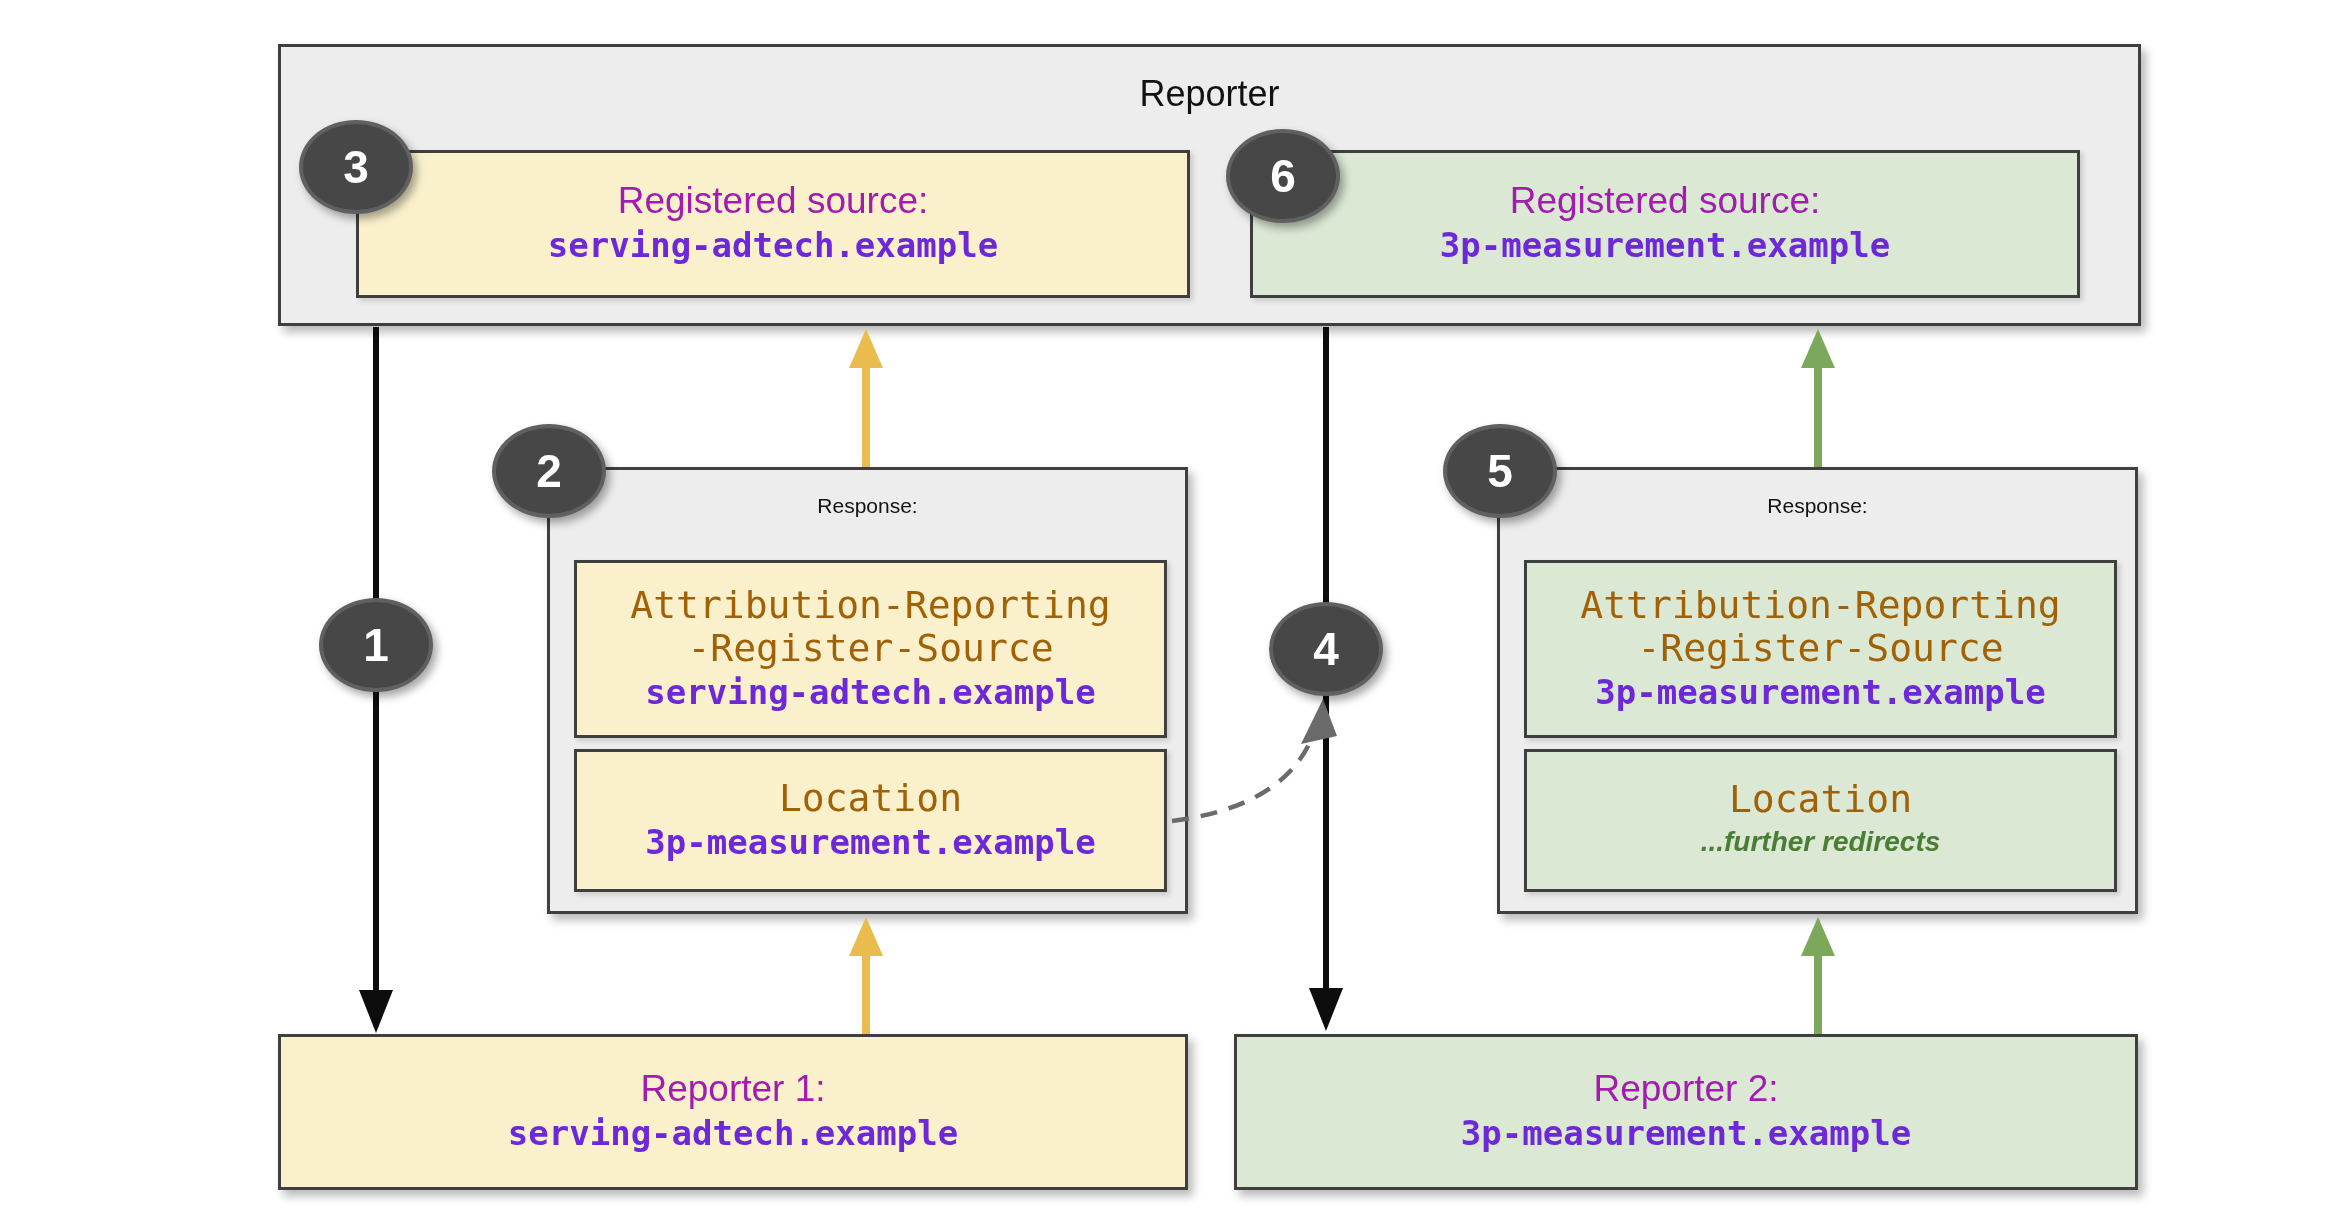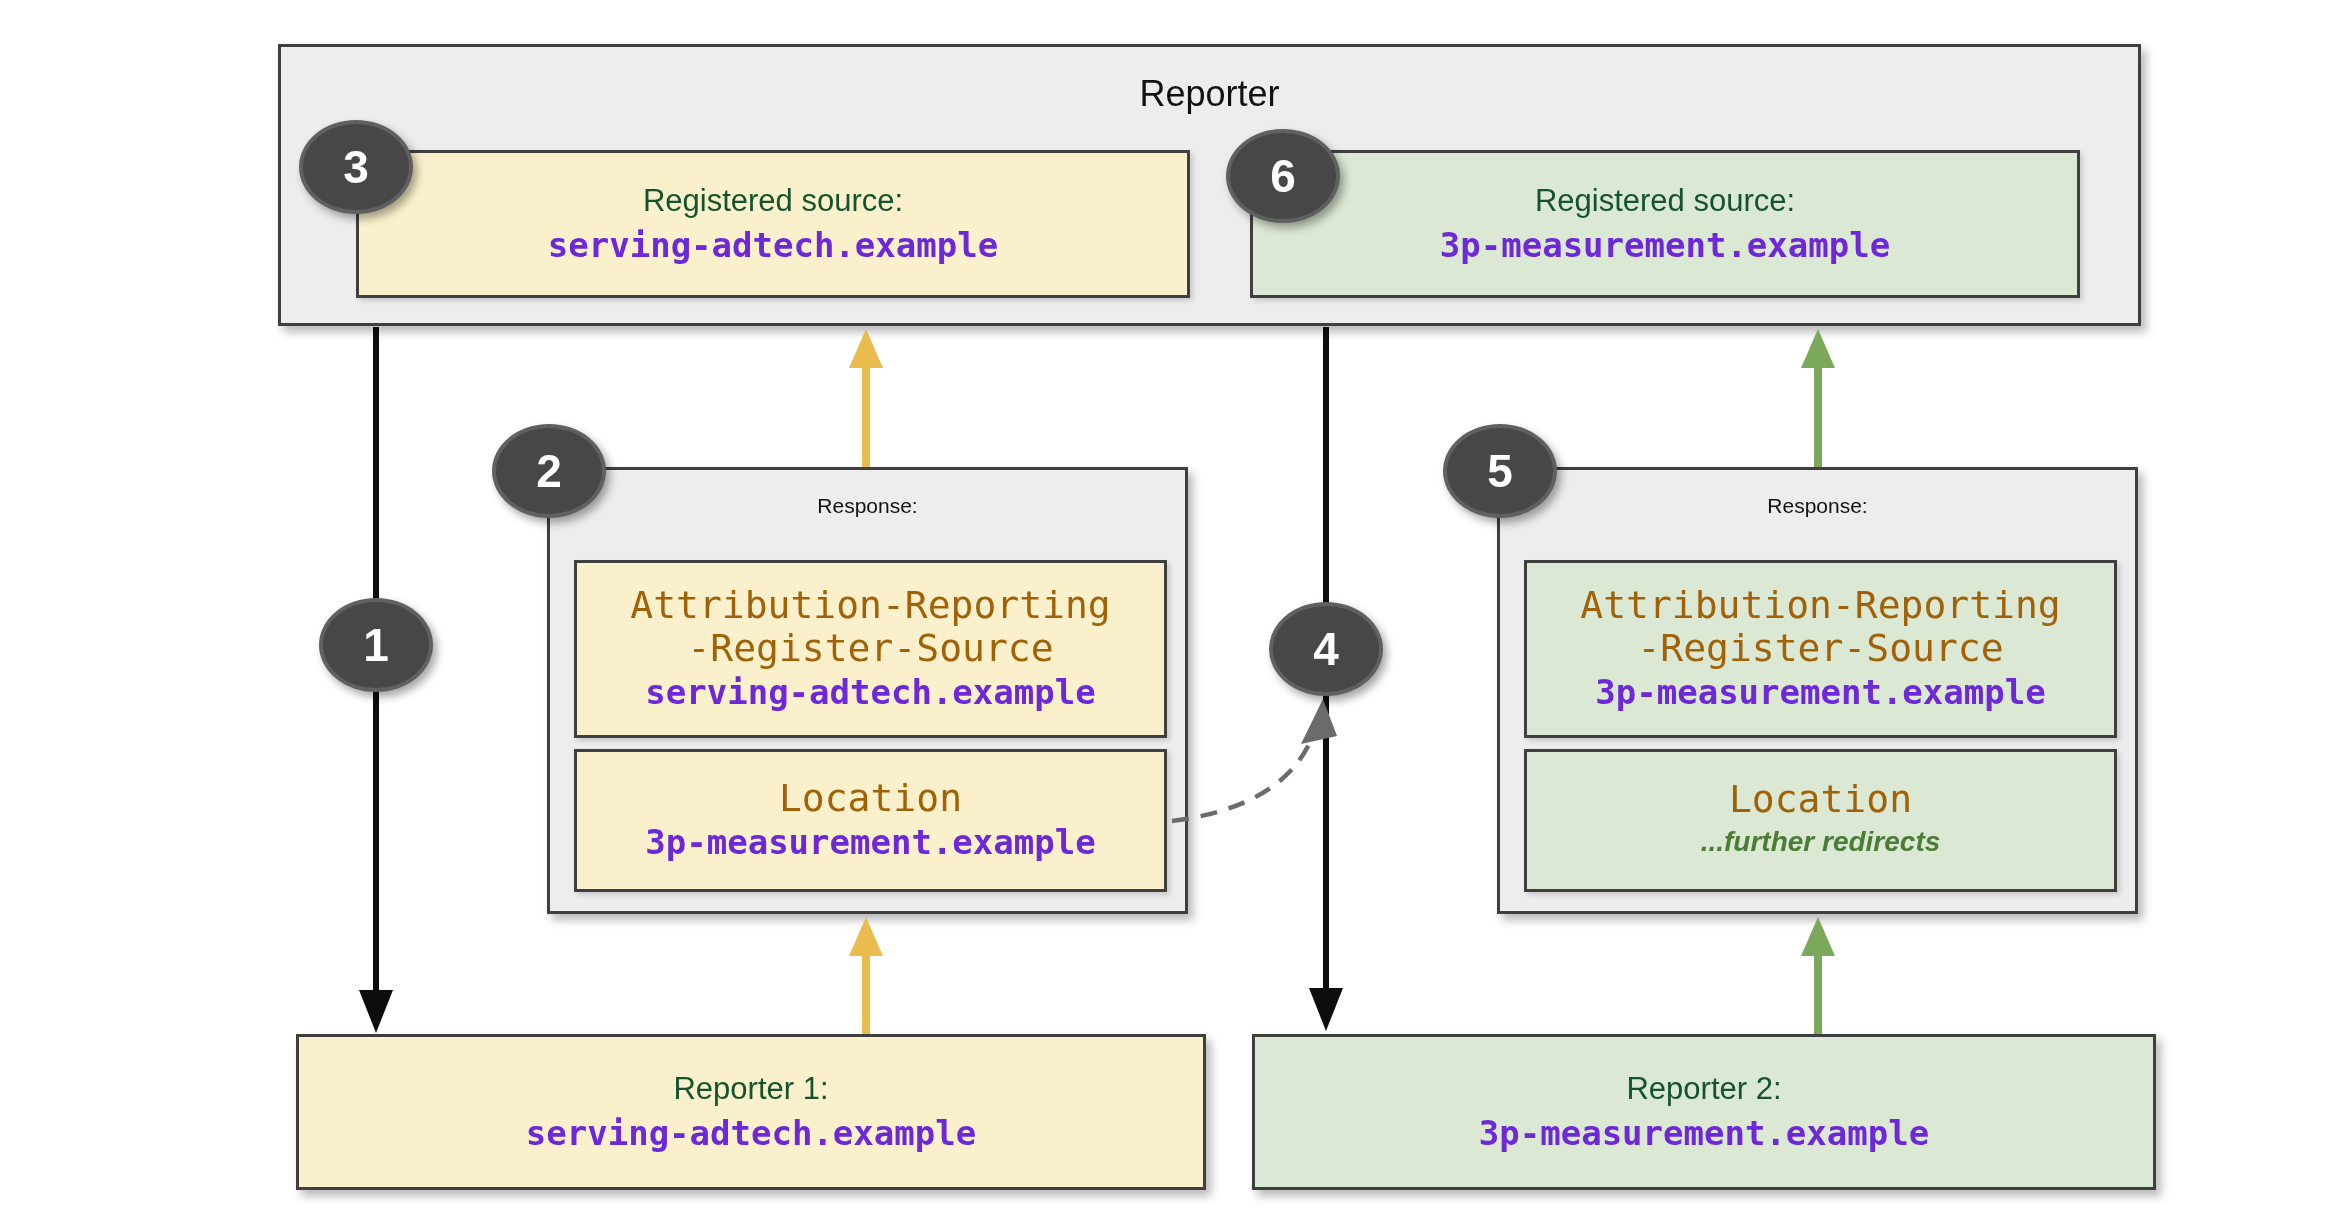--- a/index.html
+++ b/index.html
@@ -8,22 +8,22 @@
     font-family:"Liberation Sans",sans-serif;
   }
   .box{position:absolute;border:3px solid #3f3f3f;box-sizing:border-box;
        box-shadow:5px 6px 9px rgba(0,0,0,0.28);}
   .gray{background:#ededed;}
   .yellow{background:#faf1cc;}
   .green{background:#dbe8d4;}
   .innerbox{position:absolute;border:3px solid #3f3f3f;box-sizing:border-box;
        box-shadow:3px 3px 5px rgba(0,0,0,0.15);
        display:flex;flex-direction:column;align-items:center;justify-content:center;}
-  .center-col{display:flex;flex-direction:column;align-items:center;justify-content:center;margin-left:18px;}
-  .sans-label{font-size:31px;color:#14532d;line-height:40px;}
+  .center-col{display:flex;flex-direction:column;align-items:center;justify-content:center;}
+  .sans-label{font-size:37px;color:#a21caf;line-height:40px;}
   .mono{font-family:"DejaVu Sans Mono",monospace;font-size:38px;line-height:43px;color:#a16207;}
   .mono-green{font-family:"DejaVu Sans Mono",monospace;font-weight:600;font-size:34px;
        line-height:44px;color:#6d28d9;}
   .italic-green{font-family:"Liberation Sans",sans-serif;font-style:italic;font-weight:700;
        font-size:28px;line-height:42px;color:#4a7d35;}
   .browser-title{position:absolute;left:0;right:0;top:26px;text-align:center;
        font-size:36px;color:#121212;}
   .resp-label{position:absolute;left:0;right:0;top:24px;text-align:center;
        font-size:21px;color:#121212;}
   .badge{position:absolute;width:114px;height:94px;border-radius:50%;

